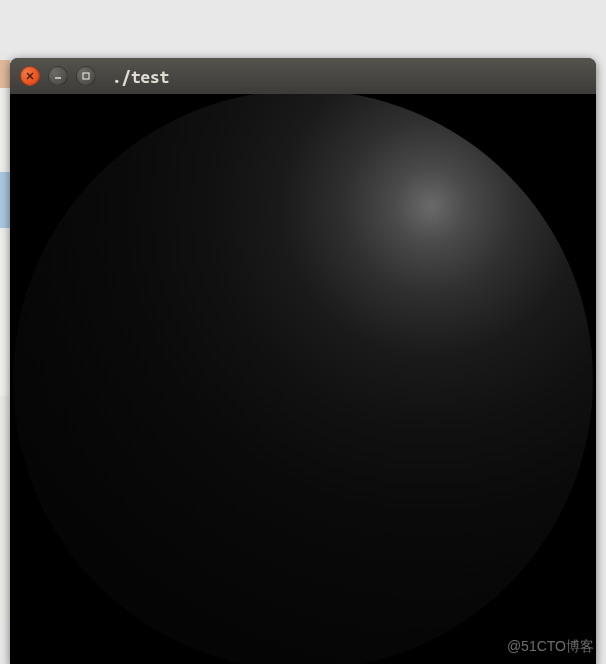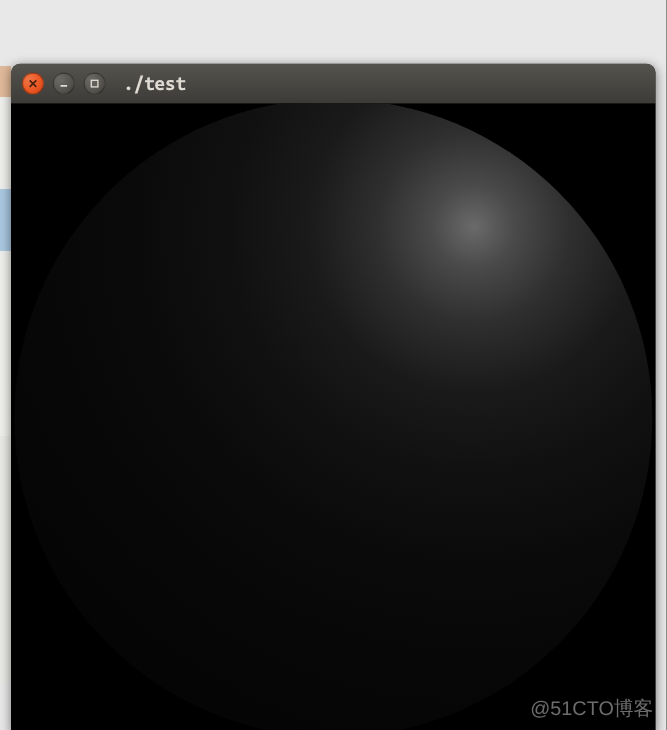--- a/index.html
+++ b/index.html
@@ -91,21 +91,21 @@
         #111111 35%,
         #0a0a0a 50%,
         #060606 70%,
         #030303 100%);
     }
     .watermark {
       position: absolute;
       right: 12px;
       bottom: 8px;
       color: rgba(180,180,180,0.6);
-      font-size: 18px;
+      font-size: 14px;
       font-family: sans-serif;
     }
     .edge-bar {
       position: absolute;
       left: 0;
       top: 60px;
       width: 10px;
       height: 560px;
       background: linear-gradient(to bottom,
         #d88a4c 0%, #d88a4c 5%,

